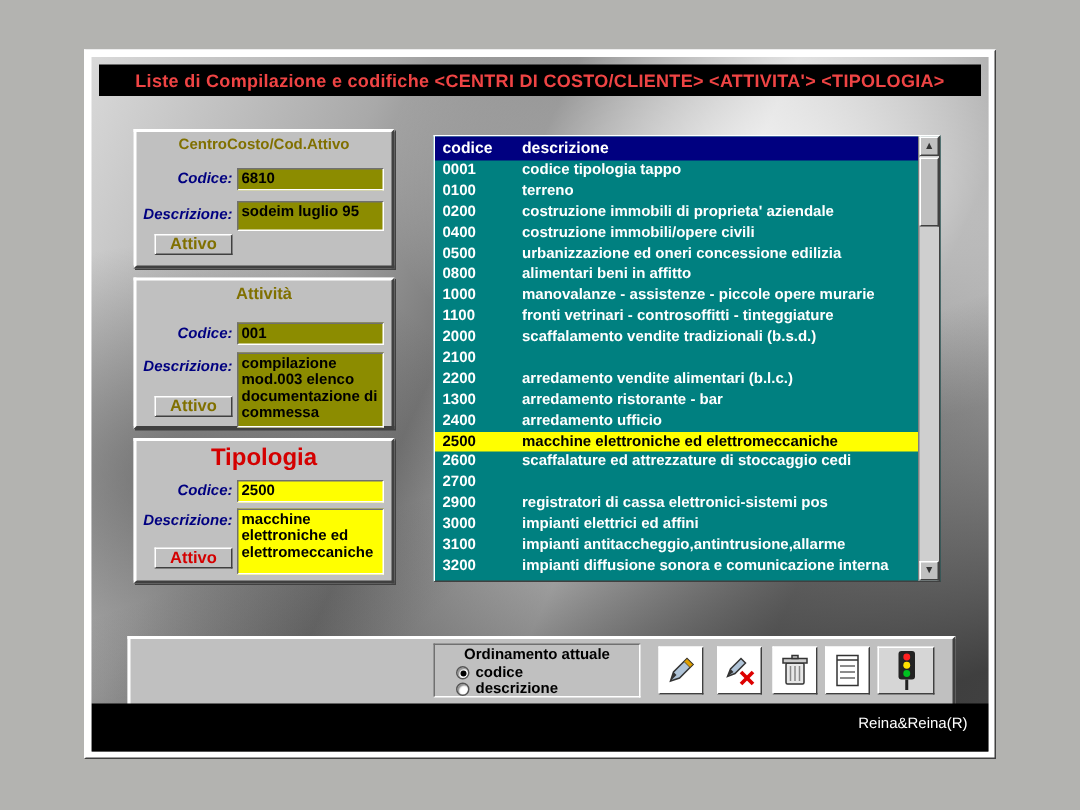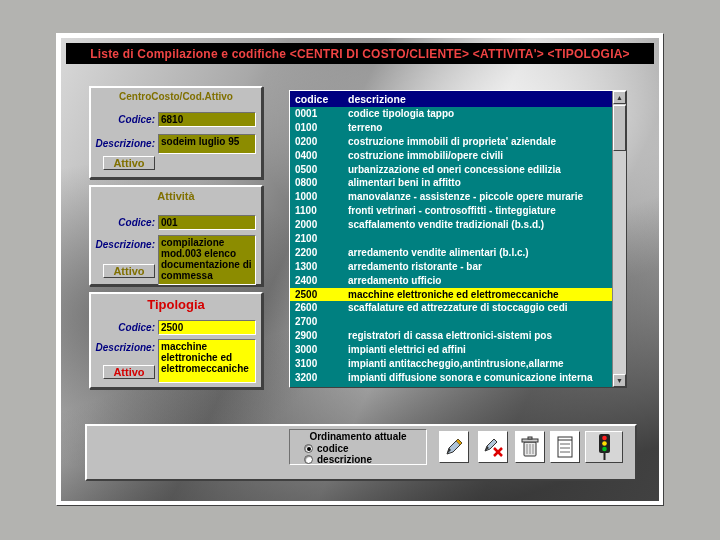--- a/index.html
+++ b/index.html
@@ -148,21 +148,21 @@
     <div class="panel raised" style="top:147px;height:101px;">
       <div class="panel-title olive-txt">Attività</div>
       <span class="lab" style="top:30px;">Codice:</span>
       <div class="field sunken1 olive-bg" style="top:28px;height:15px;">001</div>
       <span class="lab" style="top:52px;">Descrizione:</span>
       <div class="field sunken1 olive-bg" style="top:48px;height:50px;">compilazione mod.003 elenco documentazione di commessa</div>
       <div class="attivo raised1 olive-txt" style="top:77px;">Attivo</div>
     </div>
 
     <div class="panel raised" style="top:254px;height:97px;">
-      <div class="panel-title red-txt" style="font-size:13px;">Tipologia</div>
+      <div class="panel-title red-txt" style="font-size:16px;">Tipologia</div>
       <span class="lab" style="top:28px;">Codice:</span>
       <div class="field sunken1 yellow-bg" style="top:26px;height:15px;">2500</div>
       <span class="lab" style="top:48px;">Descrizione:</span>
       <div class="field sunken1 yellow-bg" style="top:45px;height:44px;">macchine elettroniche ed elettromeccaniche</div>
       <div class="attivo raised1 red-txt" style="top:71px;">Attivo</div>
     </div>
 
     <div class="listbox raised1">
       <div class="thead">
         <span class="c1">codice</span>
@@ -306,15 +306,18 @@
         <svg width="22" height="28" viewBox="0 0 22 28">
           <rect x="6" y="1" width="11" height="19" rx="2" fill="#222"></rect>
           <circle cx="11.5" cy="5" r="2.3" fill="#ff2020"></circle>
           <circle cx="11.5" cy="10.5" r="2.3" fill="#ffe000"></circle>
           <circle cx="11.5" cy="16" r="2.3" fill="#00c020"></circle>
           <rect x="10.5" y="20" width="2" height="7" fill="#222"></rect>
         </svg>
       </div>
     </div>
 
+    <div class="bottombar">
+      <span class="credit">Reina&amp;Reina(R)</span>
+    </div>
 
   </div>
 </div>
 
 </body></html>

